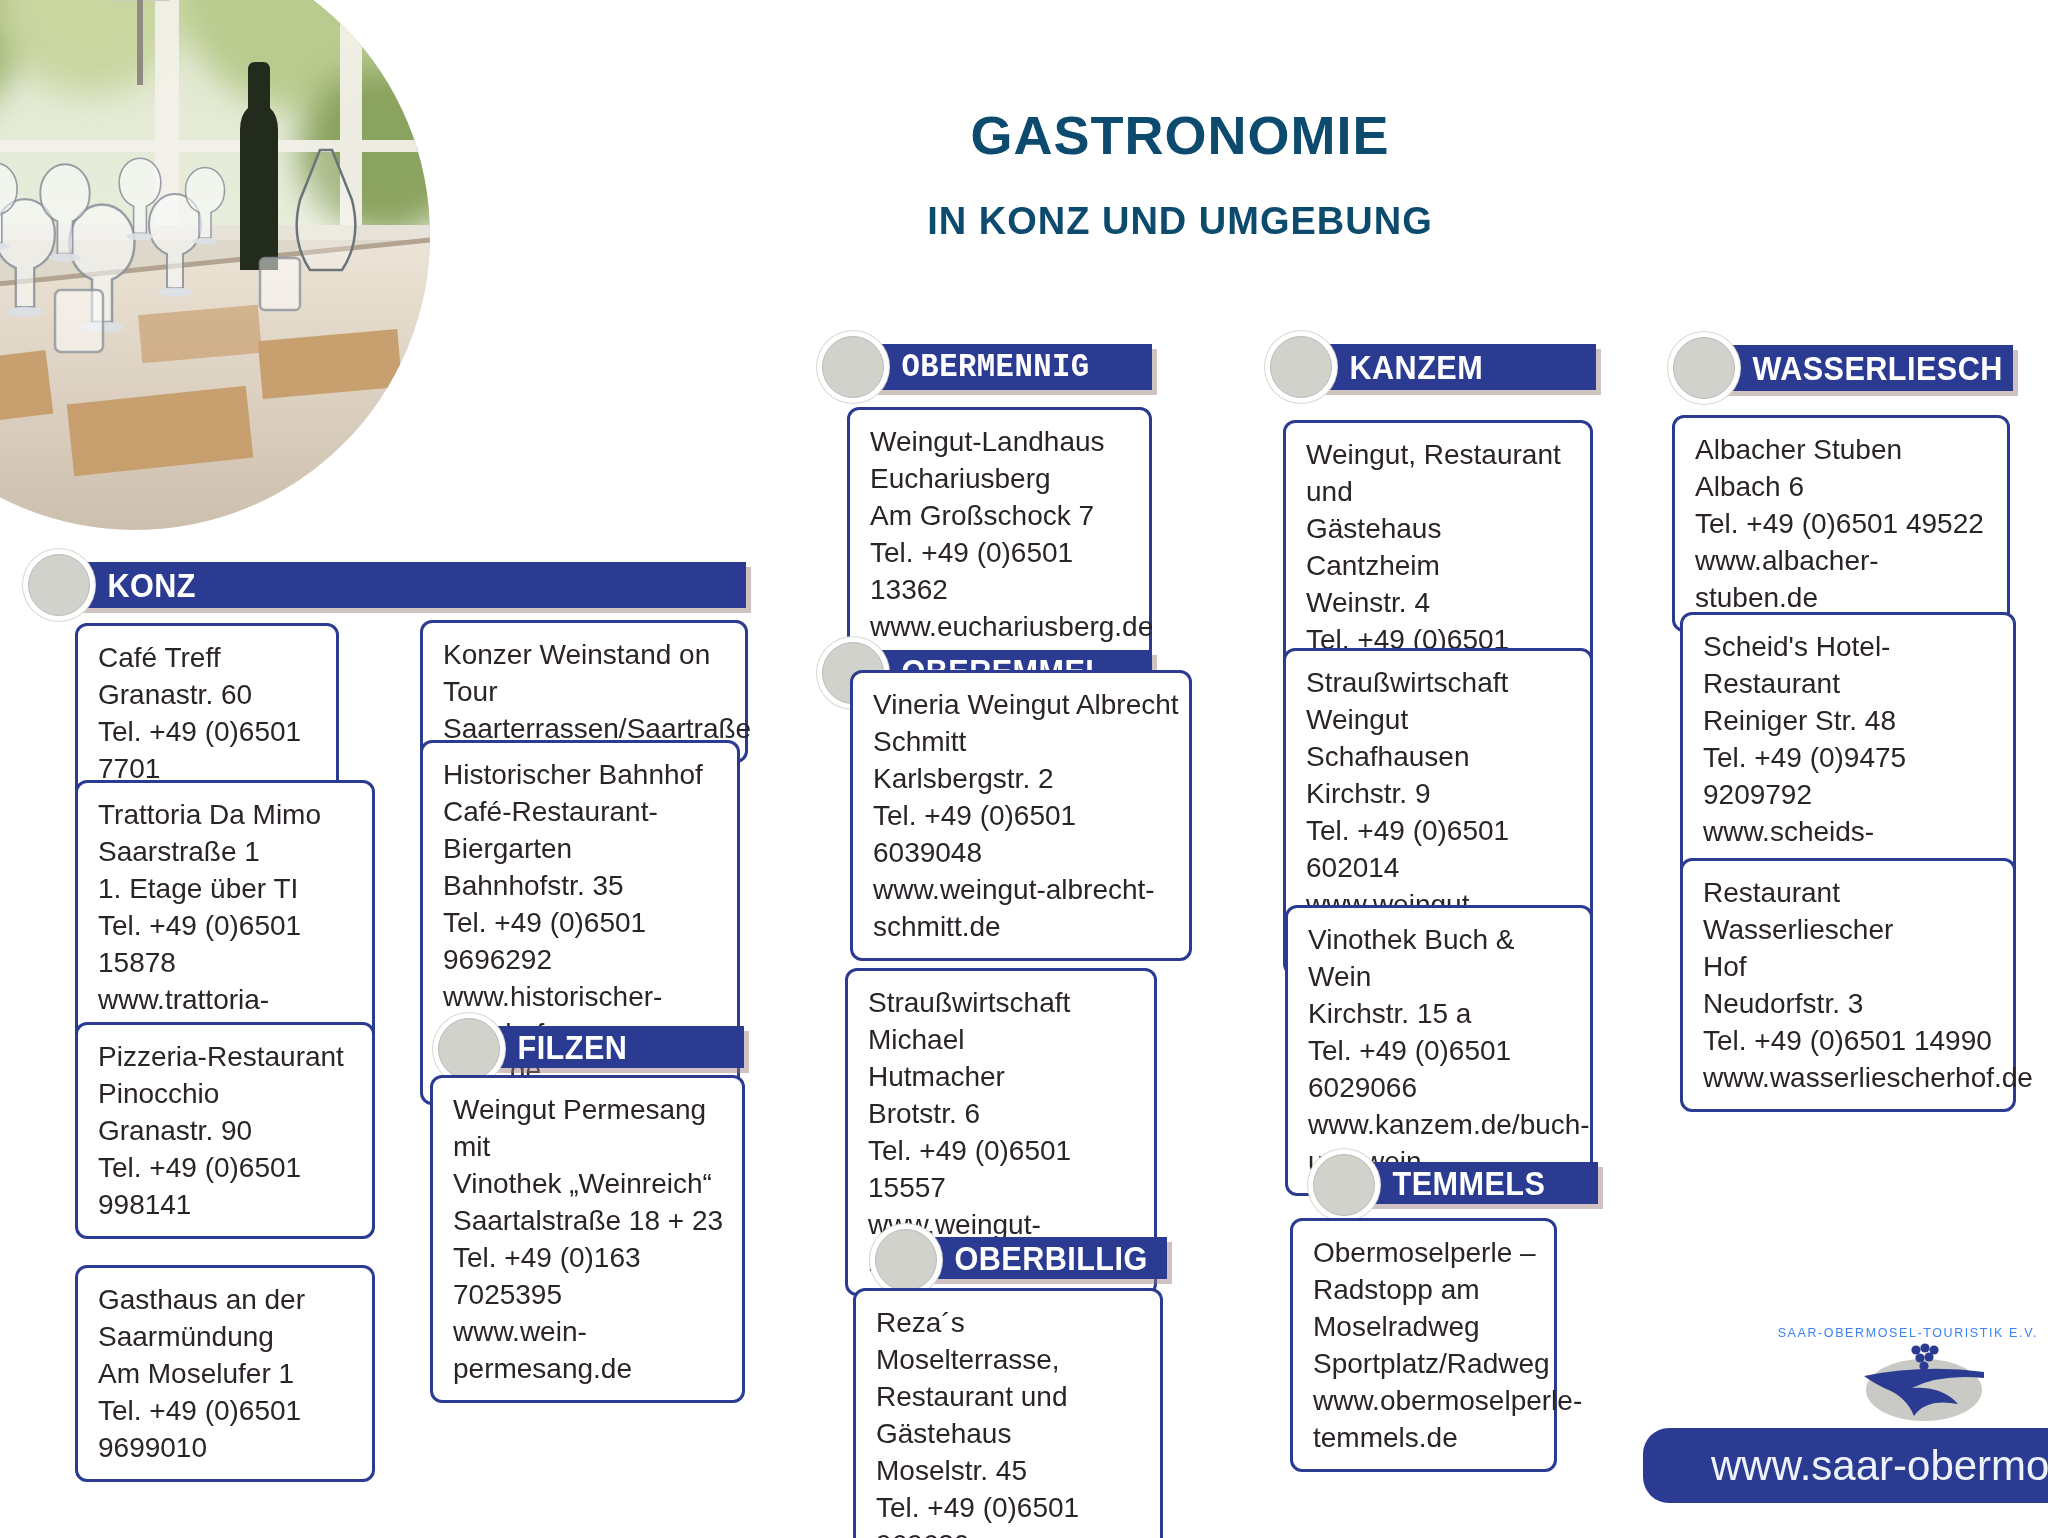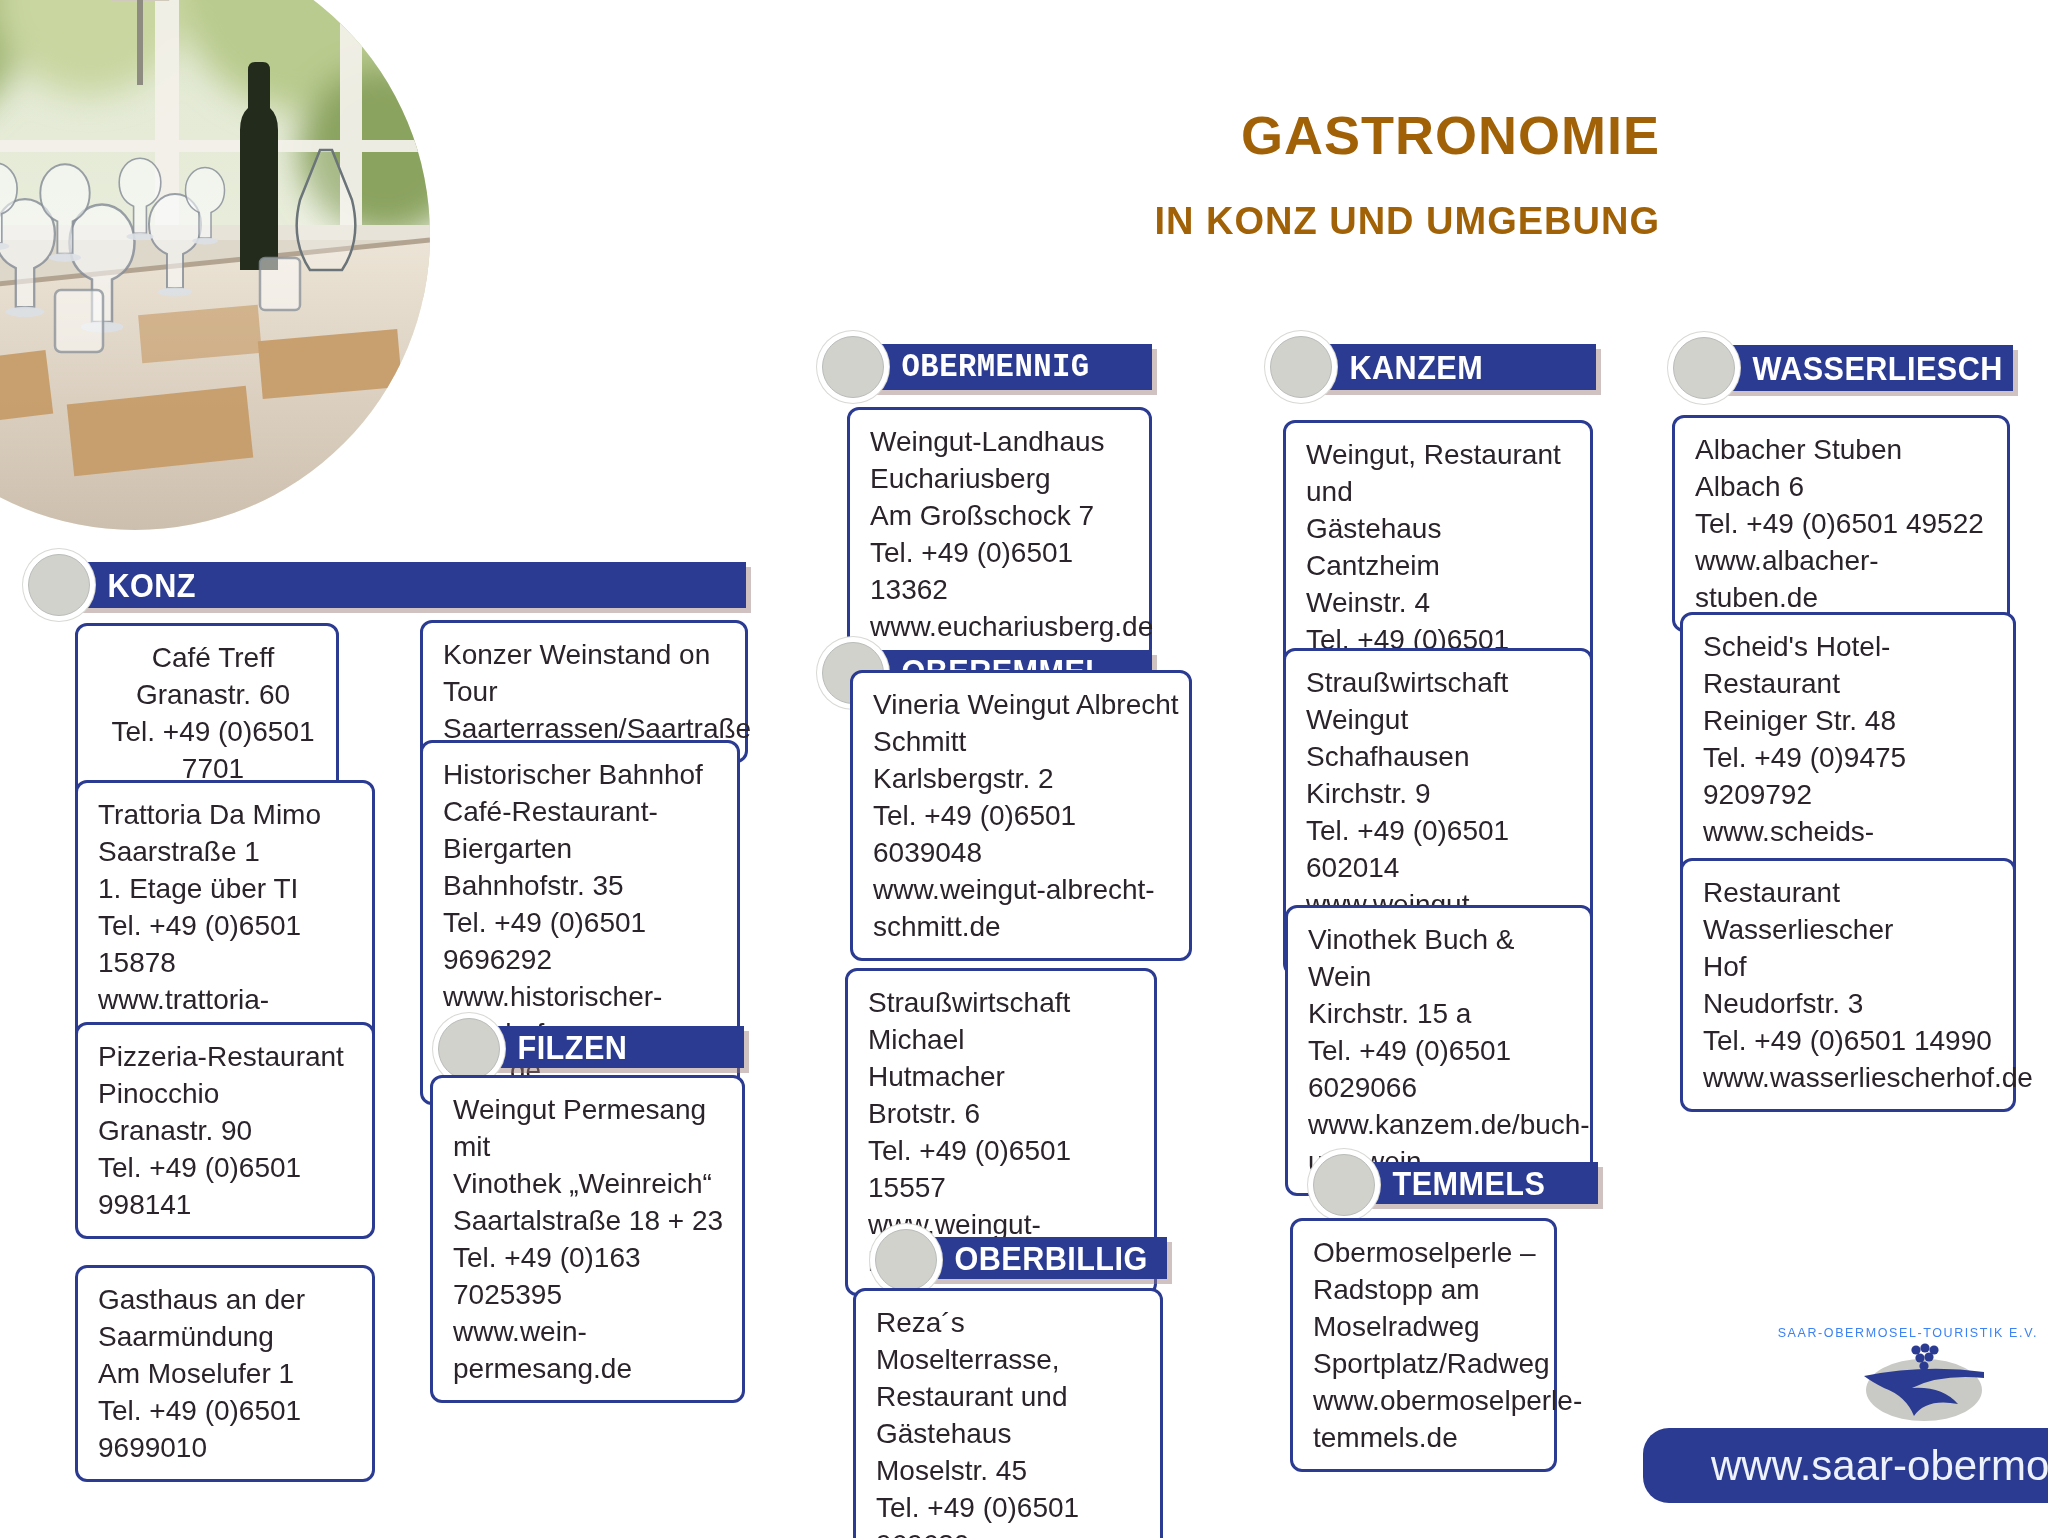--- a/index.html
+++ b/index.html
@@ -5,22 +5,22 @@
   html,body{margin:0;padding:0;background:#ffffff;}
   body{width:2048px;height:1538px;overflow:hidden;position:relative;
        font-family:"Liberation Sans", sans-serif;}
   .page{position:absolute;inset:0;}
 
   
   .photo{position:absolute;left:-160px;top:-60px;width:590px;height:590px;
          border-radius:50%;overflow:hidden;}
 
   
-  .title{position:absolute;left:700px;top:104px;width:960px;text-align:right;
-         color:#a16207;font-weight:bold;}
+  .title{position:absolute;left:700px;top:104px;width:960px;text-align:center;
+         color:#0c4a6e;font-weight:bold;}
   .title .l1{font-size:54px;letter-spacing:1px;}
   .title .l2{font-size:38px;margin-top:34px;letter-spacing:1px;}
 
   
   .sec{position:absolute;height:46px;background:#2b3b92;
        box-shadow:5px 5px 0 rgba(154,120,120,0.45);display:flex;align-items:center;}
   .sec .lbl{color:#ffffff;font-weight:bold;font-size:34px;padding-left:55px;
             white-space:nowrap;transform:scaleX(0.9);transform-origin:left center;
             letter-spacing:0.5px;}
   .dot{position:absolute;left:-30px;top:-8px;width:60px;height:60px;border-radius:50%;
@@ -132,21 +132,21 @@
 
   <div class="title">
     <div class="l1">GASTRONOMIE</div>
     <div class="l2">IN KONZ UND UMGEBUNG</div>
   </div>
 
   <div class="sec" style="left:58px;top:562px;width:688px;">
     <span class="dot"></span>
     <span class="lbl">KONZ</span>
   </div>
-  <div class="card" style="left:75px;top:623px;width:264px;text-align:center;">Café Treff
+  <div class="card" style="left:75px;top:623px;width:264px;">Café Treff
 Granastr. 60
 Tel. +49 (0)6501 7701</div>
   <div class="card" style="left:75px;top:780px;width:300px;">Trattoria Da Mimo
 Saarstraße 1
 1. Etage über TI
 Tel. +49 (0)6501 15878
 www.trattoria-konz.de</div>
   <div class="card" style="left:75px;top:1022px;width:300px;">Pizzeria-Restaurant
 Pinocchio
 Granastr. 90

